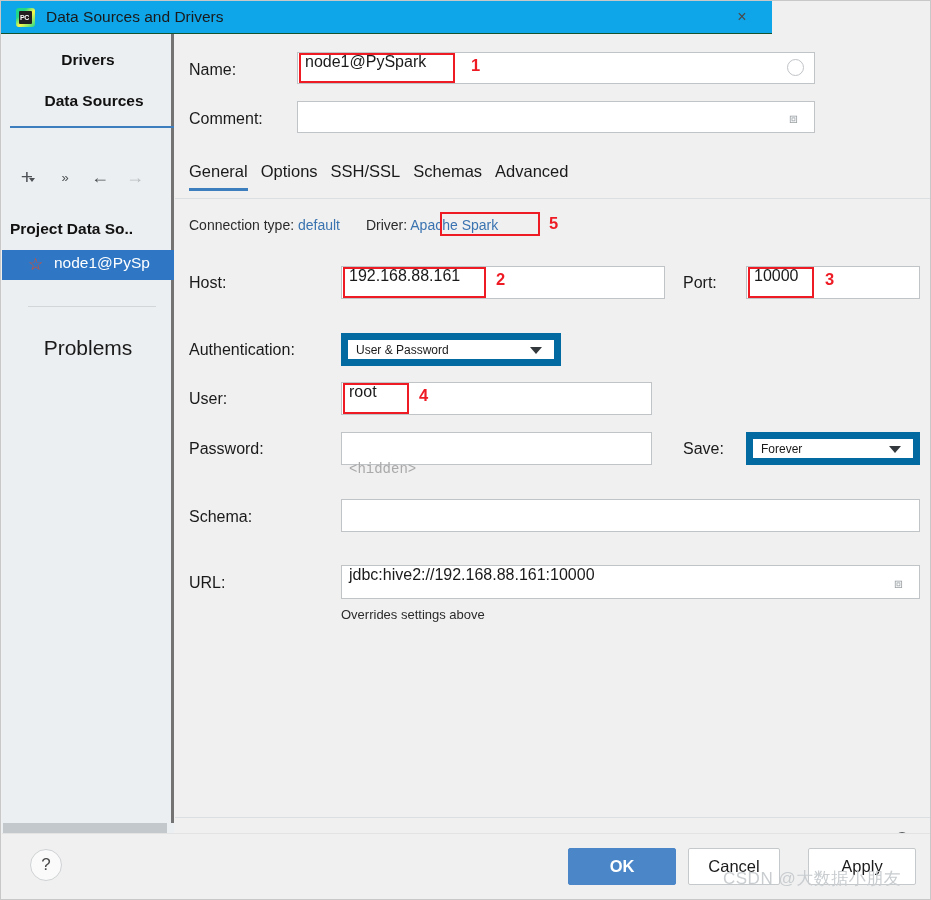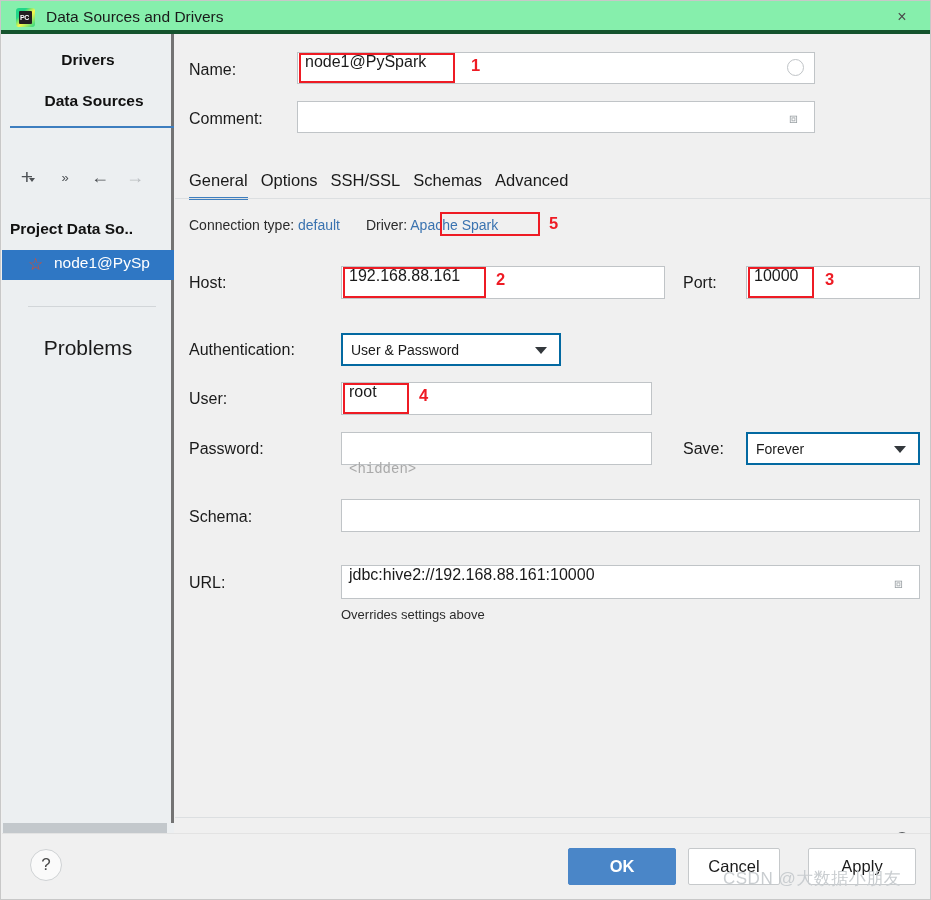--- a/index.html
+++ b/index.html
@@ -14,23 +14,23 @@
     position: relative;
     width: 931px; height: 900px;
     background: #f0f0f0;
     border: 1px solid #c8c8c8;
     overflow: hidden;
   }
 
   
   .titlebar {
     position: absolute; left: 0; top: 0;
-    width: 931px; height: 33px;
-    background: #86efac;
-    border-bottom: 4px solid #14532d;
+    width: 771px; height: 33px;
+    background: #0ea5e9;
+    border-bottom: 1px solid #14532d;
   }
   .app-icon {
     position: absolute; left: 15px; top: 7px;
     width: 19px; height: 19px;
     border-radius: 3px;
     background: linear-gradient(135deg, #21d789 0%, #21d789 28%, #fcf84a 55%, #21d789 100%);
     overflow: hidden;
   }
   .app-icon::after {
     content: "";
@@ -191,37 +191,36 @@
   
   .tabs {
     position: absolute; left: 14px; top: 128px;
     height: 32px;
     display: flex; align-items: flex-start; gap: 13px;
   }
   .tab {
     font-size: 16.5px; color: #1a1a1a;
     padding-bottom: 7px;
     cursor: pointer;
-    margin-top: 9px;
   }
   .tab.active { border-bottom: 3px solid #3d7ebf; }
   .tabs-underline {
     position: absolute; left: 0; top: 164px;
     width: 756px; height: 1px; background: #dcdfe1;
   }
 
   .conn-line { position: absolute; left: 14px; top: 183px; font-size: 14px; color: #2b2b2b; }
   .conn-line .lbl { color: #2b2b2b; }
   .link { color: #3a73b0; cursor: pointer; }
 
   .dropdown {
     position: absolute;
     background: #ffffff;
-    border: 2px solid #0369a1;
-    font-size: 14px; color: #1a1a1a;
+    border: 7px solid #0369a1;
+    font-size: 12px; color: #1a1a1a;
     display: flex; align-items: center;
     padding-left: 8px;
     cursor: pointer;
   }
   .dropdown .chev {
     position: absolute; right: 12px; top: 50%;
     margin-top: -3px;
     width: 0; height: 0;
     border-left: 6px solid transparent;
     border-right: 6px solid transparent;

